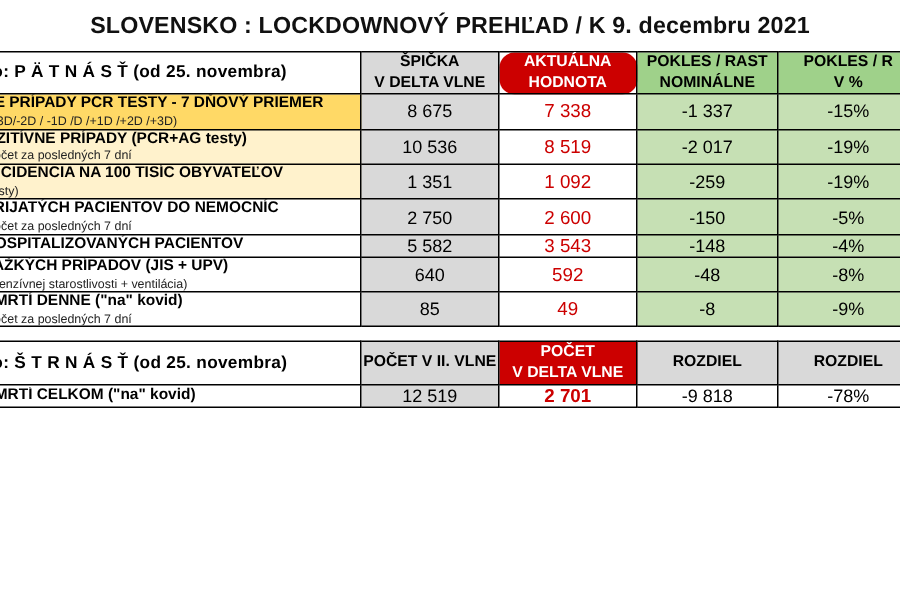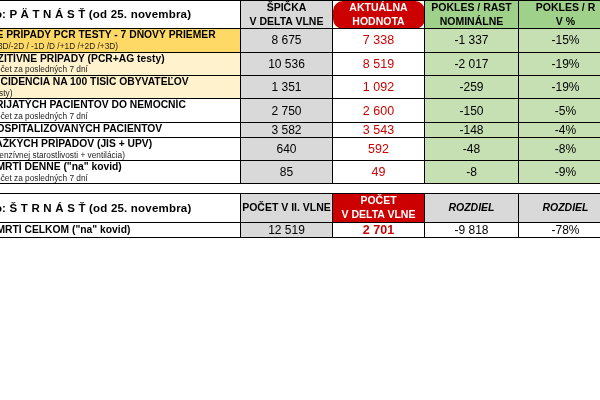--- a/index.html
+++ b/index.html
@@ -118,38 +118,39 @@
   }
   .hdr2-cell {
     text-align: center;
     font-weight: bold;
     font-size: 10.5px;
     line-height: 1.3;
     padding: 4px 2px;
   }
   .hdr2-peak { background: #d9d9d9; }
   .hdr2-act  { background: #cc0000; color: #ffffff; text-align: center; }
-  .hdr2-grey { background: #d9d9d9; font-style: italic; }
+  .hdr2-grey { background: #d9d9d9; }
   td.num.act2 { background: #ffffff; color: #cc0000; font-size: 12.5px; font-weight: bold; }
   td.num.plain { background: #ffffff; }
 
   .bottom-edge {
     position: absolute;
     left: 0;
     right: 0;
     bottom: 0;
     height: 3px;
     background: #ffffff;
   }
 </style>
 </head>
 <body>
 
 <div class="page">
 
+  <div class="title">SLOVENSKO : LOCKDOWNOVÝ PREHĽAD  / K 9. decembru 2021</div>
 
   <table class="grid">
     <colgroup>
       <col class="c-label">
         <col class="c-peak">
         <col class="c-act">
         <col class="c-nom">
         <col class="c-pct">
     </colgroup>
     <tbody>
@@ -215,21 +216,21 @@
         <td class="num act">2 600</td>
         <td class="num grn">-150</td>
         <td class="num grn">-5%</td>
       </tr>
 
       <tr class="row-w">
         <td class="label">
           <span class="l1">ET HOSPITALIZOVANÝCH PACIENTOV</span>
           <span class="l2"></span>
         </td>
-        <td class="num peak">3 582</td>
+        <td class="num peak">5 582</td>
         <td class="num act">3 543</td>
         <td class="num grn">-148</td>
         <td class="num grn">-4%</td>
       </tr>
 
       <tr class="row-w">
         <td class="label">
           <span class="l1">ET ŤAŽKÝCH PRÍPADOV (JIS + UPV)</span>
           <span class="l2">dcia intenzívnej starostlivosti + ventilácia)</span>
         </td>

